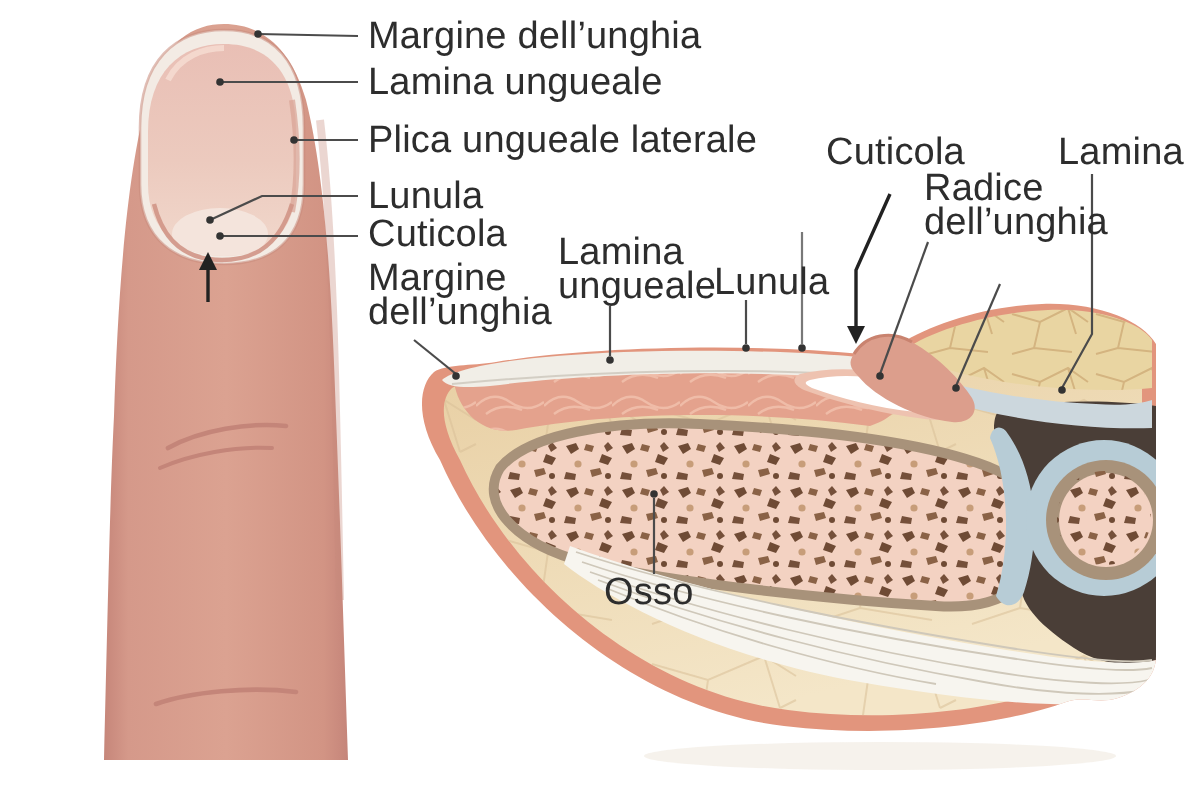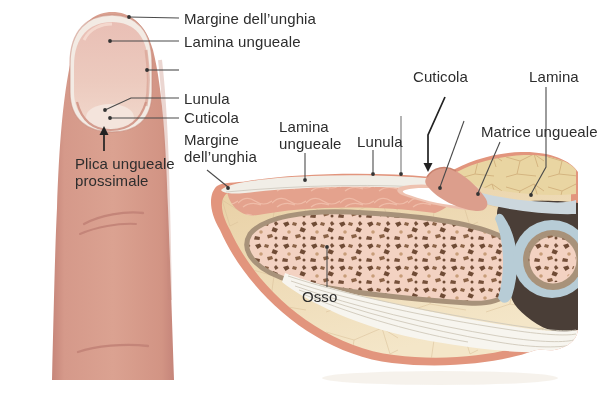--- a/index.html
+++ b/index.html
@@ -11,21 +11,21 @@
     --c-bone_cortex:#a8927a; --c-bone_inner:#f3d2c2; --c-bone_speckle:#6f4b35;
     --c-tendon_white:#f7f5ef; --c-fiber:#cfc8ba;
     --c-cartilage_blue:#b7ccd6; --c-capsule_dark:#4a3e37;
     --c-phalanx_tan:#e9d5a2; --c-sheath_gray:#ccd7dd;
     --c-fold_skin:#dc9e8c; --c-root_white:#ffffff; --c-root_pink:#eec2b0;
   }
   html,body{margin:0;padding:0;background:#fff;}
   .stage{position:relative;width:600px;height:400px;background:#fff;overflow:hidden;
          font-family:"Liberation Sans", sans-serif;}
   .stage svg{position:absolute;left:0;top:0;}
-  .lbl{position:absolute;font-size:15px;line-height:17px;color:var(--c-text);
+  .lbl{position:absolute;font-size:19px;line-height:17px;color:var(--c-text);
        white-space:normal;letter-spacing:0.1px;}
   #lbl-margine-top{left:184px;top:10px}
   #lbl-lamina-left{left:184px;top:33px}
   #lbl-plica-laterale{left:184px;top:62px}
   #lbl-lunula-left{left:184px;top:90px}
   #lbl-cuticola-left{left:184px;top:109px}
   #lbl-margine-mid{left:184px;top:131px;width:84px}
   #lbl-plica-prossimale{left:75px;top:155px;width:114px}
   #lbl-lamina-mid{left:279px;top:118px;width:72px}
   #lbl-lunula-mid{left:357px;top:133px}
@@ -214,24 +214,24 @@
     <circle class="dot" cx="478" cy="194" r="1.9"></circle>
     <path class="ln" d="M 546,87 L 546,167 L 531,194"></path>
     <circle class="dot" cx="531" cy="195" r="1.9"></circle>
     <path class="ln" d="M 327,287 L 327,249"></path>
     <circle class="dot" cx="327" cy="247" r="1.9"></circle>
   </g>
 </svg>
 
 <div class="lbl" id="lbl-margine-top">Margine dell’unghia</div>
 <div class="lbl" id="lbl-lamina-left">Lamina ungueale</div>
+<div class="lbl" id="lbl-plica-laterale">Plica ungueale laterale</div>
 <div class="lbl" id="lbl-lunula-left">Lunula</div>
 <div class="lbl" id="lbl-cuticola-left">Cuticola</div>
 <div class="lbl" id="lbl-margine-mid">Margine dell’unghia</div>
-<div class="lbl" id="lbl-plica-prossimale">Plica ungueale prossimale</div>
 <div class="lbl" id="lbl-lamina-mid">Lamina ungueale</div>
 <div class="lbl" id="lbl-lunula-mid">Lunula</div>
 <div class="lbl" id="lbl-cuticola-mid">Cuticola</div>
+<div class="lbl" id="lbl-radice">Radice dell’unghia</div>
 <div class="lbl" id="lbl-tendine">Lamina</div>
-<div class="lbl" id="lbl-matrice">Matrice ungueale</div>
 <div class="lbl" id="lbl-osso">Osso</div>
 
 </div>
 
 </body></html>

